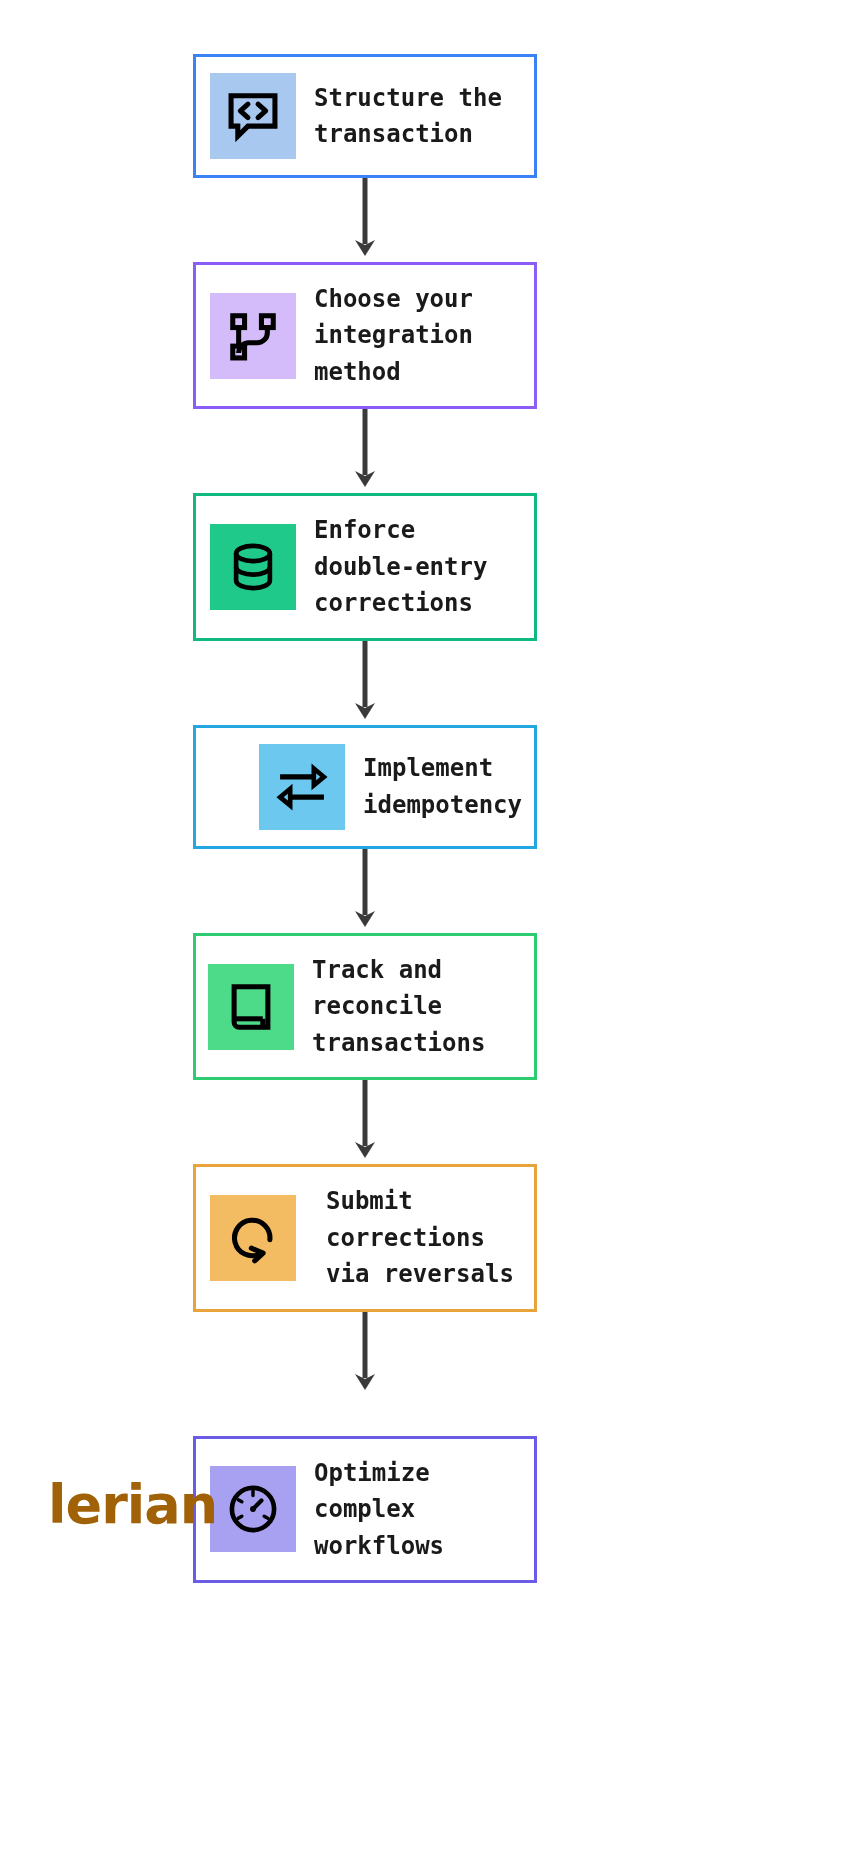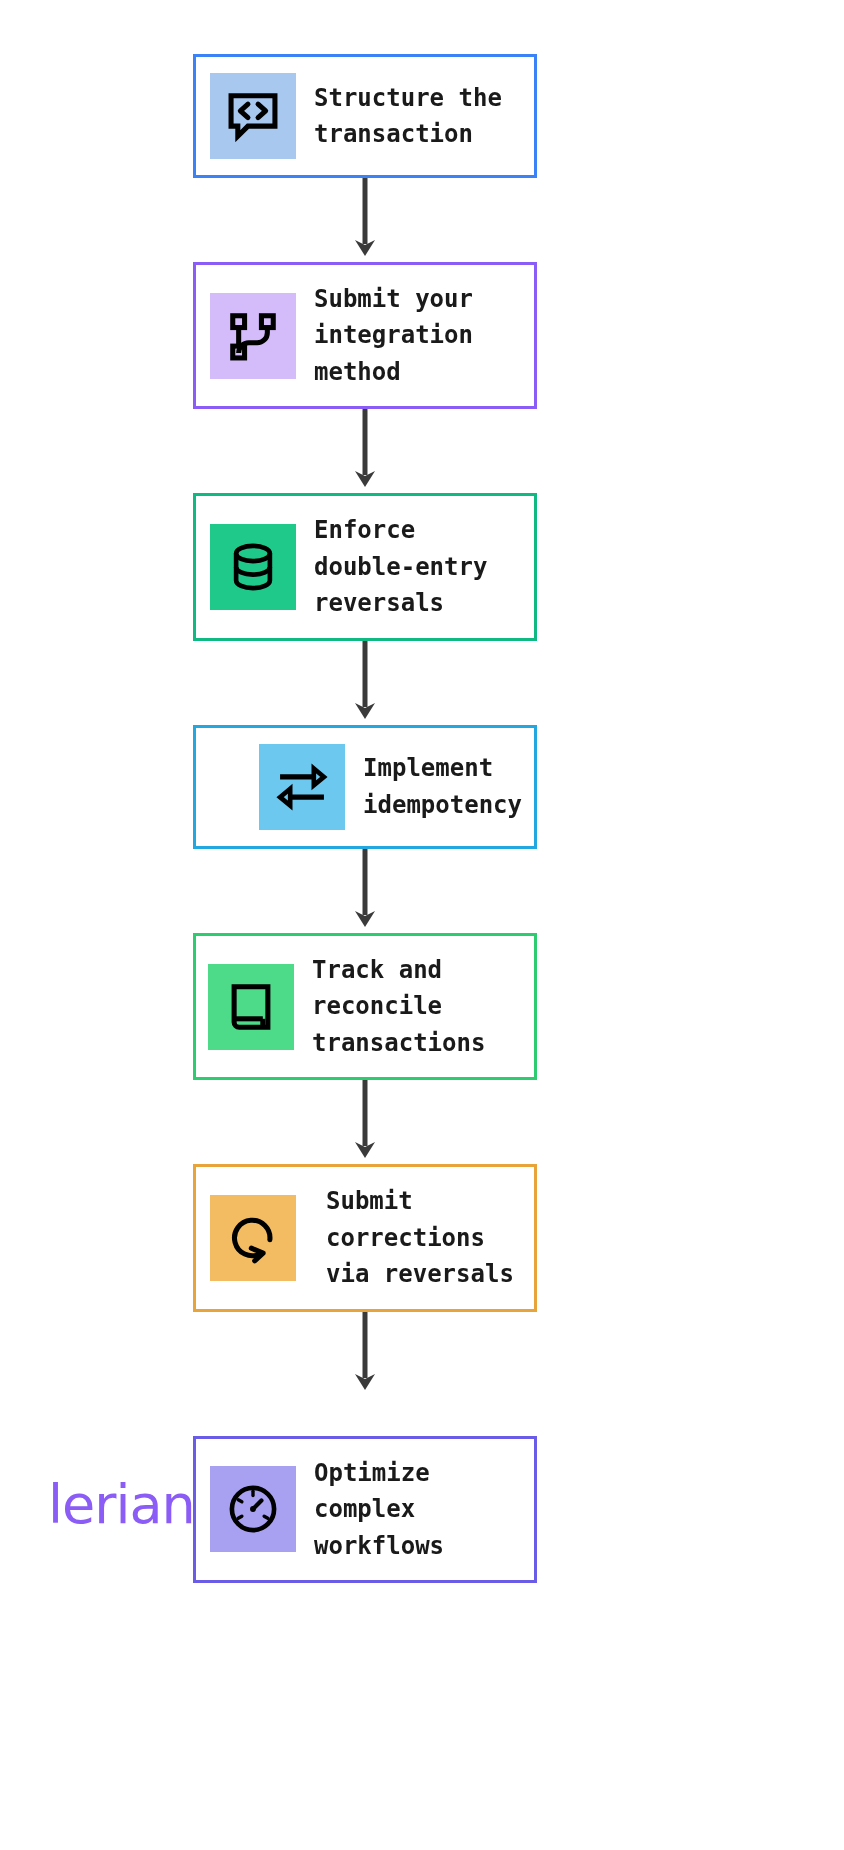--- a/index.html
+++ b/index.html
@@ -123,21 +123,21 @@
     <div class="step-node" style="border-color: rgb(139, 92, 246);">
       <div class="step-icon-tile" style="background: rgb(212, 187, 250);">
         <svg viewBox="0 0 64 64">
           <rect x="8" y="8" width="14" height="14" fill="none" stroke="#000" stroke-width="6"></rect>
           <rect x="42" y="8" width="14" height="14" fill="none" stroke="#000" stroke-width="6"></rect>
           <rect x="8" y="44" width="14" height="14" fill="none" stroke="#000" stroke-width="6"></rect>
           <path d="M15 22 V44" fill="none" stroke="#000" stroke-width="6"></path>
           <path d="M49 22 v6 a12 12 0 0 1 -12 12 h-10 a12 12 0 0 0 -12 12" fill="none" stroke="#000" stroke-width="6" stroke-linecap="butt"></path>
         </svg>
       </div>
-      <div class="step-label">Submit your
+      <div class="step-label">Choose your
 integration
 method</div>
     </div>
 
     <div class="connector">
       <svg width="26" height="84" viewBox="0 0 26 84">
         <line x1="13" y1="0" x2="13" y2="66" stroke="#3a3a3a" stroke-width="5"></line>
         <path d="M13 78 L3 62 L13 67 L23 62 Z" fill="#3a3a3a"></path>
       </svg>
     </div>
@@ -145,21 +145,21 @@
     <div class="step-node" style="border-color: rgb(16, 185, 129);">
       <div class="step-icon-tile" style="background: rgb(30, 201, 138);">
         <svg viewBox="0 0 64 64">
           <ellipse cx="32" cy="16" rx="20" ry="9" fill="none" stroke="#000" stroke-width="5.5"></ellipse>
           <path d="M12 16 v16 c0 5 9 9 20 9 s20 -4 20 -9 V16" fill="none" stroke="#000" stroke-width="5.5"></path>
           <path d="M12 32 v16 c0 5 9 9 20 9 s20 -4 20 -9 V32" fill="none" stroke="#000" stroke-width="5.5"></path>
         </svg>
       </div>
       <div class="step-label">Enforce
 double-entry
-reversals</div>
+corrections</div>
     </div>
 
     <div class="connector">
       <svg width="26" height="84" viewBox="0 0 26 84">
         <line x1="13" y1="0" x2="13" y2="66" stroke="#3a3a3a" stroke-width="5"></line>
         <path d="M13 78 L3 62 L13 67 L23 62 Z" fill="#3a3a3a"></path>
       </svg>
     </div>
 
     <div class="step-node" style="border-color: rgb(34, 167, 224); justify-content: flex-end;">
@@ -233,15 +233,15 @@
           <line x1="49.5" y1="43" x2="45.2" y2="40.5" stroke="#000" stroke-width="4" stroke-linecap="round"></line>
         </svg>
       </div>
       <div class="step-label">Optimize
 complex
 workflows</div>
     </div>
 
   </div>
 
-  <div class="brand" style="color: #8b5cf6;">lerian</div>
+  <div class="brand" style="color: #a16207; font-weight: bold;">lerian</div>
 
 </div>
 
 </body></html>

